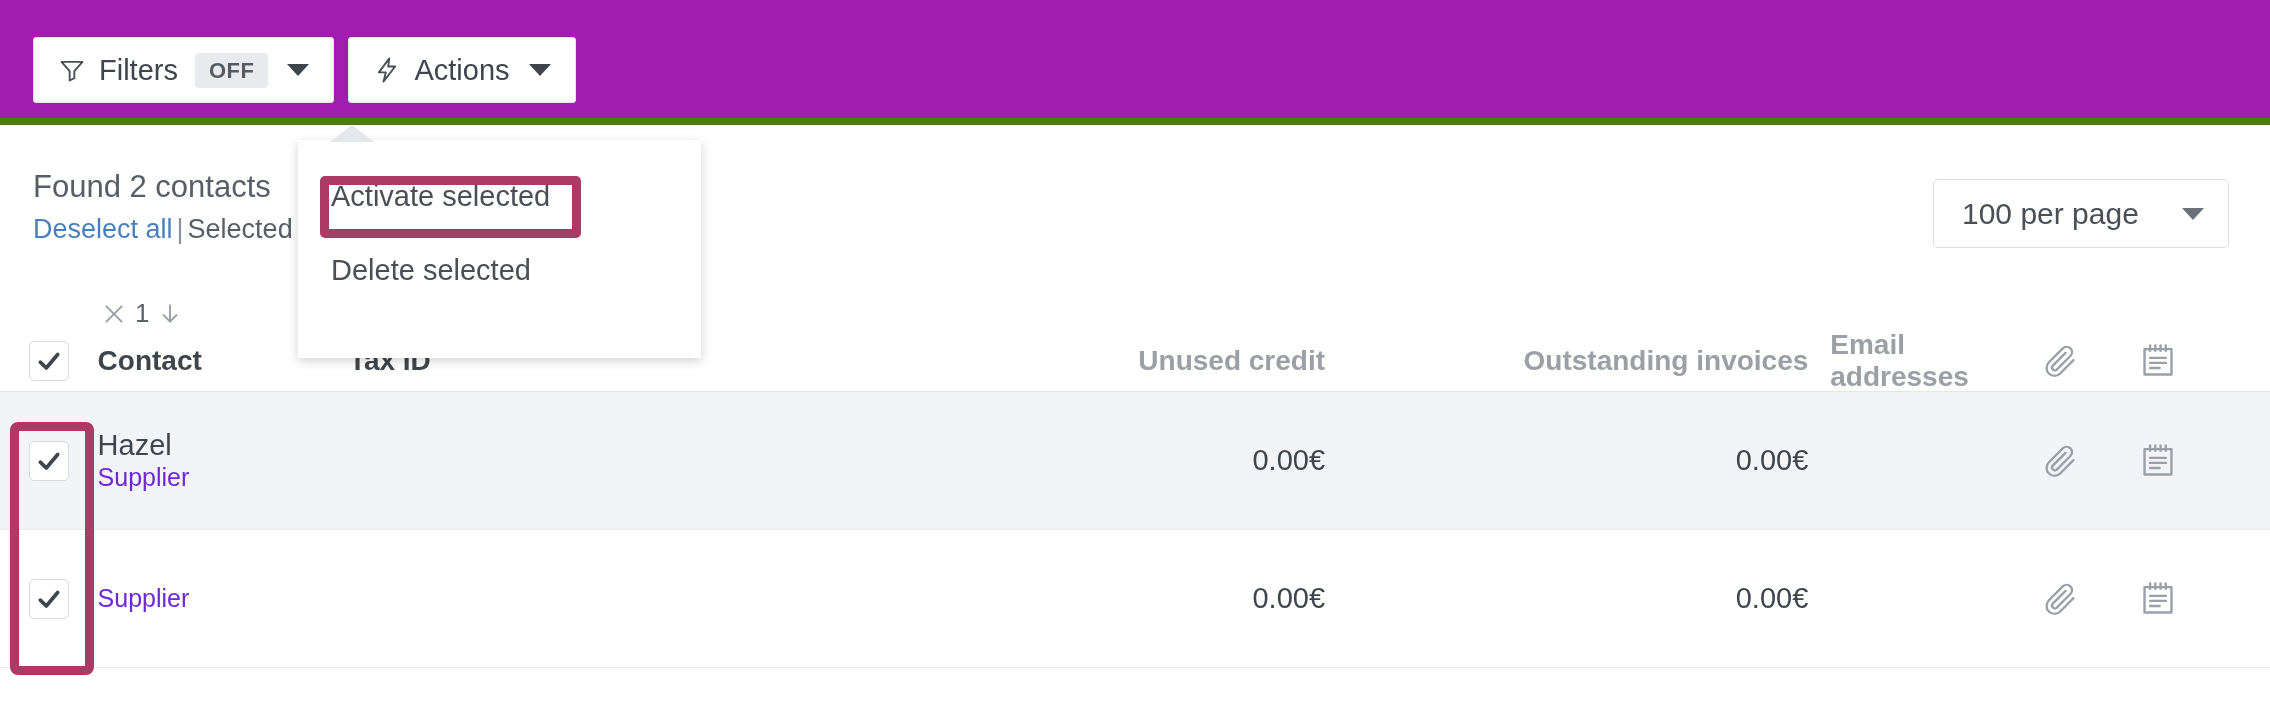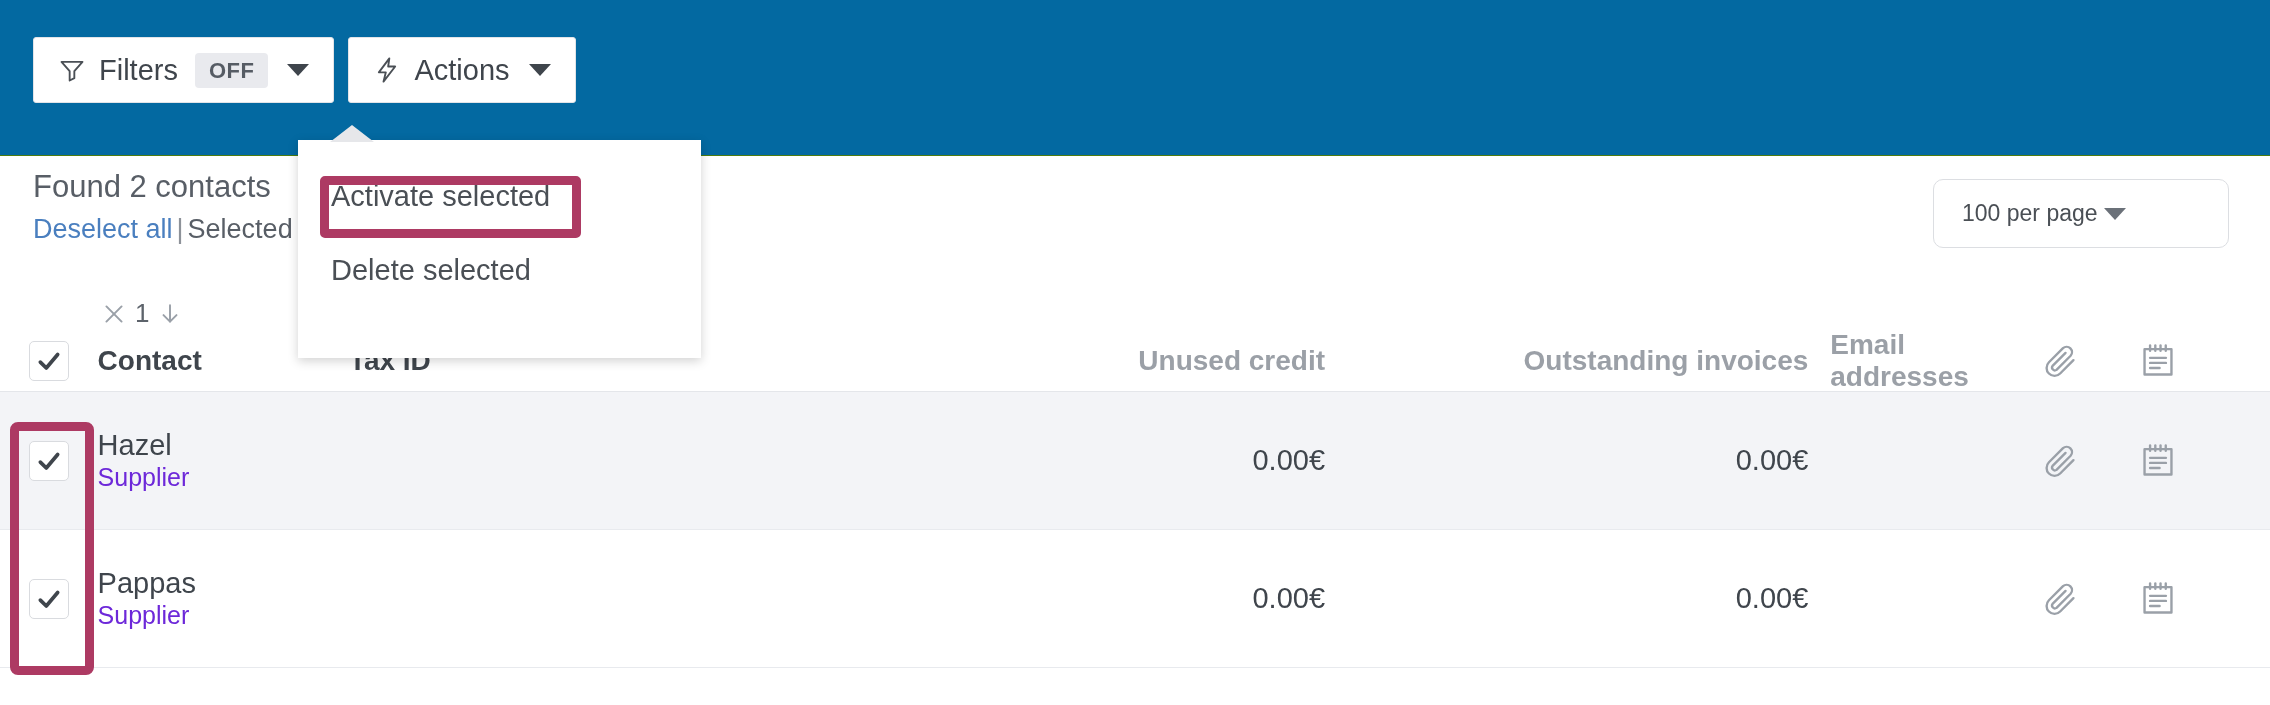--- a/index.html
+++ b/index.html
@@ -9,23 +9,23 @@
     font-family: "Liberation Sans", sans-serif;
     background: #ffffff;
     color: #4a4f55;
     overflow: hidden;
     position: relative;
   }
 
   
   .toolbar {
     position: absolute; left:0; top:0;
-    width: 2270px; height: 156px;
-    background: #0369a1;
-    border-bottom: 1px solid #4d7c0f;
+    width: 2270px; height: 125px;
+    background: #a21caf;
+    border-bottom: 7px solid #4d7c0f;
   }
   .tb-left { position:absolute; left:33px; top:37px; display:flex; gap:14px; }
   .tb-btn {
     background:#ffffff;
     border:1px solid #e2e4e8;
     border-radius:3px;
     height:66px;
     display:flex; align-items:center;
     padding:0 24px;
     gap:13px;
@@ -92,24 +92,24 @@
   .found { font-size:31px; color:#585e66; line-height:1.25; }
   .sub { margin-top:7px; font-size:27px; color:#585e66; white-space:nowrap; }
   .sub a { color:#4a7fbf; text-decoration:none; cursor:pointer; }
   .sub .sep { color:#8d9299; margin:0 4px; }
 
   .perpage {
     position:absolute; right:41px; top:179px;
     width:296px; height:69px;
     background:#fff;
     border:1px solid #dcdee2;
-    border-radius:10px;
-    display:flex; align-items:center; justify-content:flex-start;
+    border-radius:5px;
+    display:flex; align-items:center; justify-content:space-between;
     padding:0 24px 0 28px;
-    font-size:23px; color:#4a4f55;
+    font-size:30px; color:#4a4f55;
     cursor:pointer;
   }
 
   
   .table { position:absolute; left:0; top:330px; width:2270px; }
   .sortbar {
     position:absolute; left:101px; top:-32px;
     display:flex; align-items:center; gap:8px;
     font-size:26px; color:#9aa0a8;
   }
@@ -340,21 +340,20 @@
 
   <div class="row white">
     <div class="col-check">
       <div class="chk">
         <svg width="26" height="26" viewBox="0 0 24 24" fill="none" stroke="#3f454c" stroke-width="3.4" stroke-linecap="round" stroke-linejoin="round">
           <polyline points="4,13 9.5,18.5 20,6"></polyline>
         </svg>
       </div>
     </div>
     <div class="col-contact cell-name">
-      <div class="nm">Pappas</div>
       <div class="role">Supplier</div>
     </div>
     <div class="col-tax"></div>
     <div class="col-unused amt">0.00€</div>
     <div class="col-outst amt">0.00€</div>
     <div class="col-email"></div>
     <div class="col-icons">
       <span>
         <svg class="icon-svg" width="38" height="38" viewBox="0 0 24 24" fill="none" stroke="#9aa0a8" stroke-width="1.5" stroke-linecap="round" stroke-linejoin="round">
           <path d="M20.5 11.5l-8.4 8.4a5 5 0 0 1-7.1-7.1l8.9-8.9a3.4 3.4 0 0 1 4.8 4.8l-8.9 8.9a1.8 1.8 0 0 1-2.5-2.5l8.2-8.2"></path>

